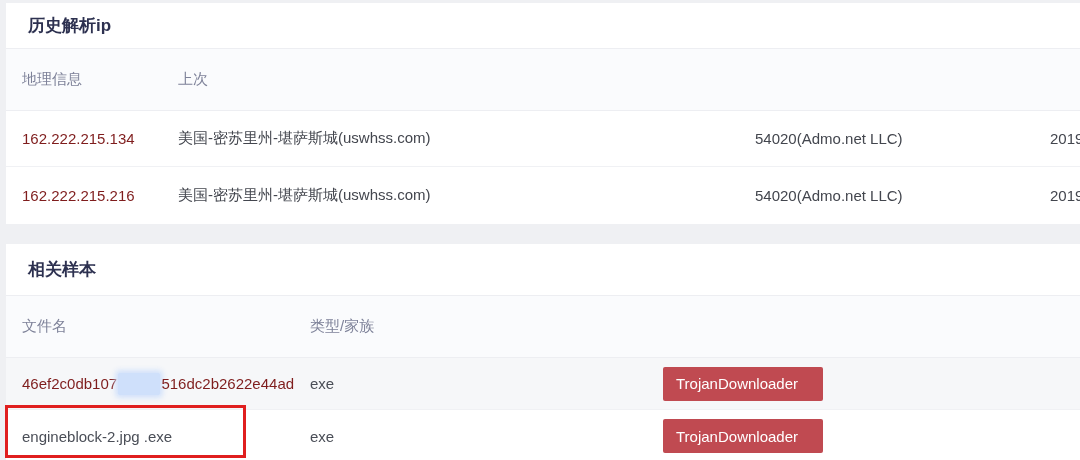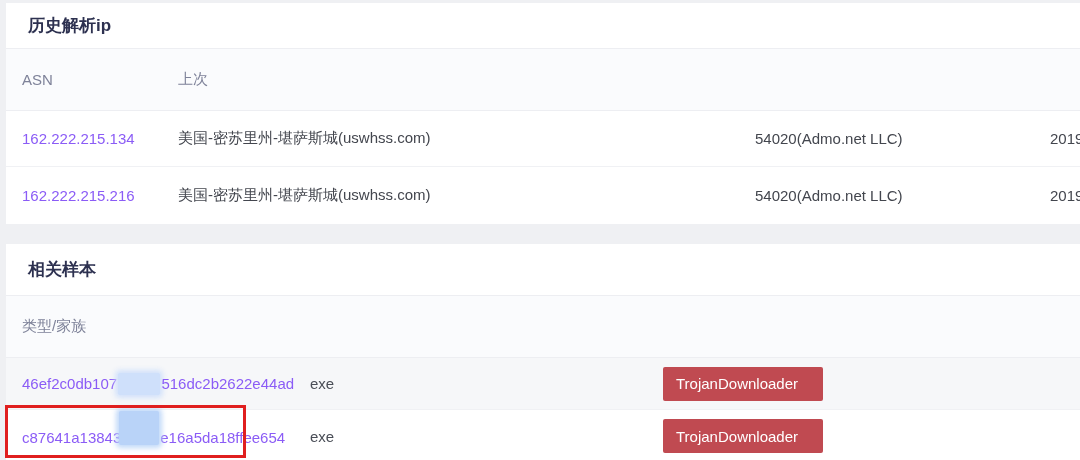--- a/index.html
+++ b/index.html
@@ -29,21 +29,21 @@
     background:#fafbfd;border-bottom:1px solid #edeef2;
   }
   .card-ip .header-row{height:62px;}
 
   .data-row{height:56px;font-size:15px;color:#43464e;border-bottom:1px solid #f0f1f4;}
   .card-ip .data-row{height:56px;}
   .card-samples .data-row{height:52px;color:#4a4e57;}
   .data-row:last-child{border-bottom:none;}
   .row-striped{background:#f6f7f9;}
 
-  a.link{color:#8b5cf6;text-decoration:none;cursor:pointer;}
+  a.link{color:#7f1d1d;text-decoration:none;cursor:pointer;}
 
   .cell{white-space:nowrap;overflow:visible;}
 
   .badge{
     display:inline-flex;align-items:center;
     height:34px;width:160px;margin-left:5px;padding-left:13px;
     box-sizing:border-box;border-radius:2px;
     background:#c04a51;color:#ffffff;font-size:15px;
     cursor:pointer;
   }
@@ -64,21 +64,21 @@
     border:3px solid #e01f1f;pointer-events:none;
   }
 </style>
 </head>
 <body>
 
 <section class="card card-ip">
   <div class="section-title">历史解析ip</div>
 
   <div class="grid-row t1-cols header-row">
-    <div class="cell">ASN</div>
+    <div class="cell">地理信息</div>
     <div class="cell">上次</div>
   </div>
 
   <div class="grid-row t1-cols data-row">
     <div class="cell"><a class="link">162.222.215.134</a></div>
     <div class="cell">美国-密苏里州-堪萨斯城(uswhss.com)</div>
     <div class="cell">54020(Admo.net LLC)</div>
     <div class="cell">2019</div>
   </div>
 
@@ -87,33 +87,32 @@
     <div class="cell">美国-密苏里州-堪萨斯城(uswhss.com)</div>
     <div class="cell">54020(Admo.net LLC)</div>
     <div class="cell">2019</div>
   </div>
 </section>
 
 <section class="card card-samples">
   <div class="section-title">相关样本</div>
 
   <div class="grid-row t2-cols header-row">
+    <div class="cell">文件名</div>
     <div class="cell">类型/家族</div>
   </div>
 
   <div class="grid-row t2-cols data-row row-striped">
     <div class="cell">
       <a class="link"><span>46ef2c0db107l</span><span class="blur-patch"></span><span>516dc2b2622e44ad</span></a>
     </div>
     <div class="cell">exe</div>
     <div class="cell"><span class="badge">TrojanDownloader</span></div>
   </div>
 
   <div class="grid-row t2-cols data-row">
-    <div class="cell">
-      <a class="link"><span>c87641a13843</span><span class="blur-patch tall"></span><span>e16a5da18ffee654</span></a>
-    </div>
+    <div class="cell">engineblock-2.jpg .exe</div>
     <div class="cell">exe</div>
     <div class="cell"><span class="badge">TrojanDownloader</span></div>
   </div>
 </section>
 
 <div class="highlight-box"></div>
 
 </body></html>

